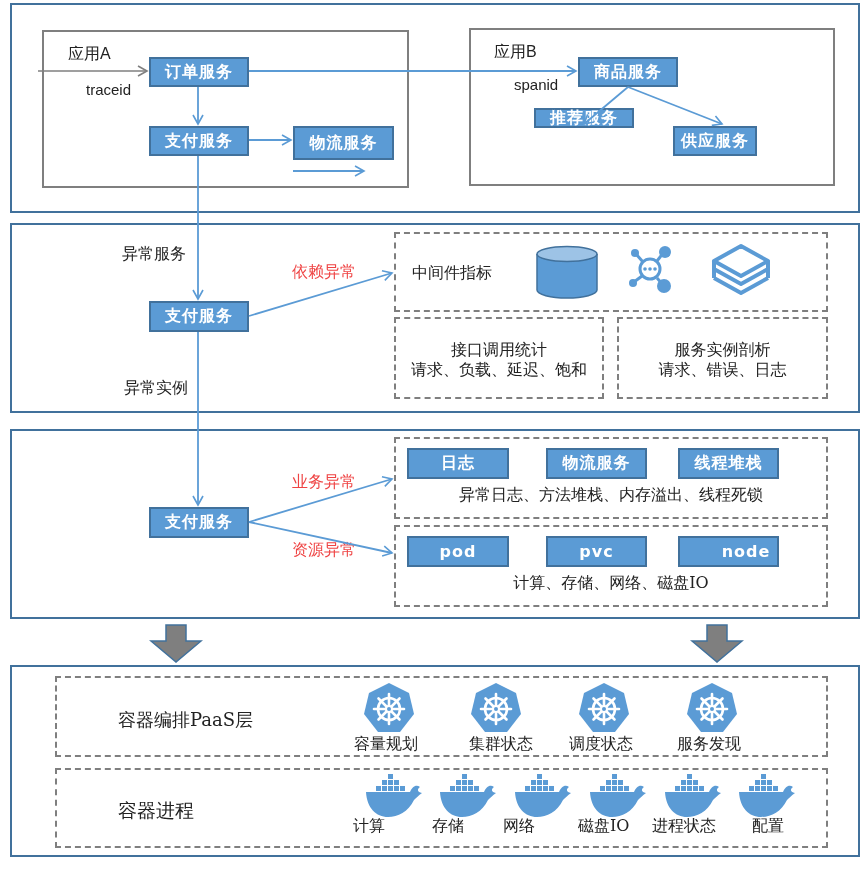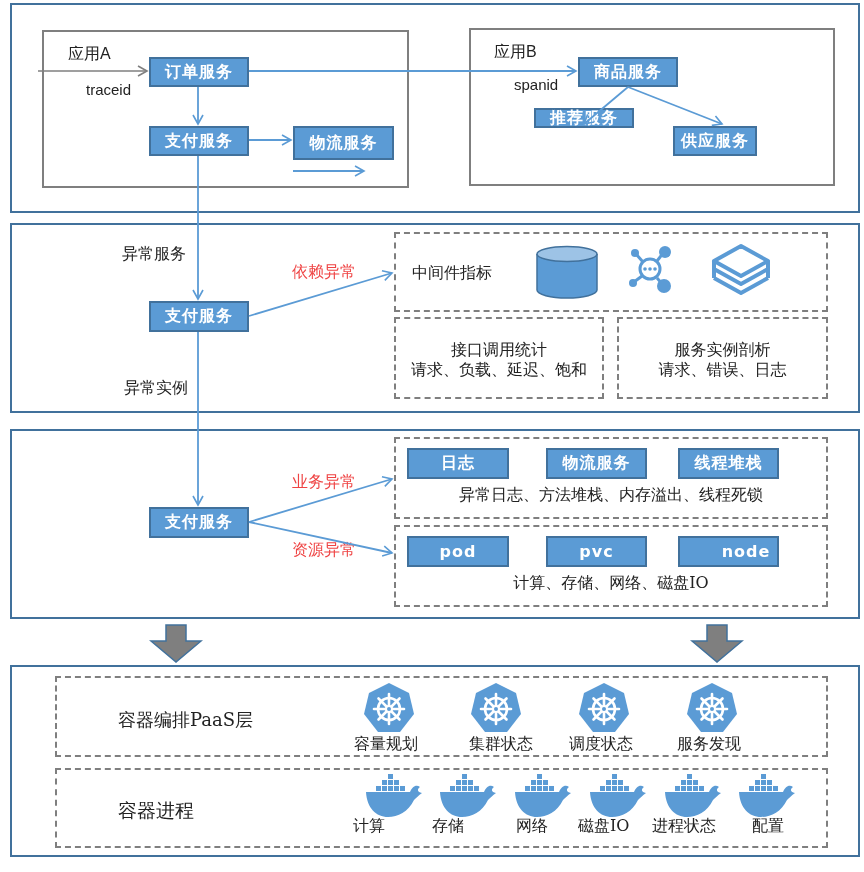--- a/index.html
+++ b/index.html
@@ -213,21 +213,21 @@
         <rect x="20" y="14" width="5" height="5" fill="#5b9bd5"></rect>
         <rect x="26" y="14" width="5" height="5" fill="#5b9bd5"></rect>
         <rect x="32" y="14" width="5" height="5" fill="#5b9bd5"></rect>
         <rect x="38" y="14" width="5" height="5" fill="#5b9bd5"></rect>
         <rect x="20" y="8" width="5" height="5" fill="#5b9bd5"></rect>
         <rect x="26" y="8" width="5" height="5" fill="#5b9bd5"></rect>
         <rect x="32" y="8" width="5" height="5" fill="#5b9bd5"></rect>
         <rect x="26" y="2" width="5" height="5" fill="#5b9bd5"></rect>
         <path d="M4 20 L48 20 C50 15 54 12 58 15 C55 17 55 20 60 21 C56 24 54 26 52 28 C46 40 36 45 26 45 C14 45 5 36 4 20 Z" fill="#5b9bd5"></path>
       </svg>
-      <div class="lbl" style="left:516px;top:816px;">网络</div>
+      <div class="lbl" style="left:503px;top:816px;">网络</div>
     </div>
     <div>
       <svg class="icon" style="left:586px;top:772px;" width="62" height="46" viewBox="0 0 62 46">
         <rect x="14" y="14" width="5" height="5" fill="#5b9bd5"></rect>
         <rect x="20" y="14" width="5" height="5" fill="#5b9bd5"></rect>
         <rect x="26" y="14" width="5" height="5" fill="#5b9bd5"></rect>
         <rect x="32" y="14" width="5" height="5" fill="#5b9bd5"></rect>
         <rect x="38" y="14" width="5" height="5" fill="#5b9bd5"></rect>
         <rect x="20" y="8" width="5" height="5" fill="#5b9bd5"></rect>
         <rect x="26" y="8" width="5" height="5" fill="#5b9bd5"></rect>

